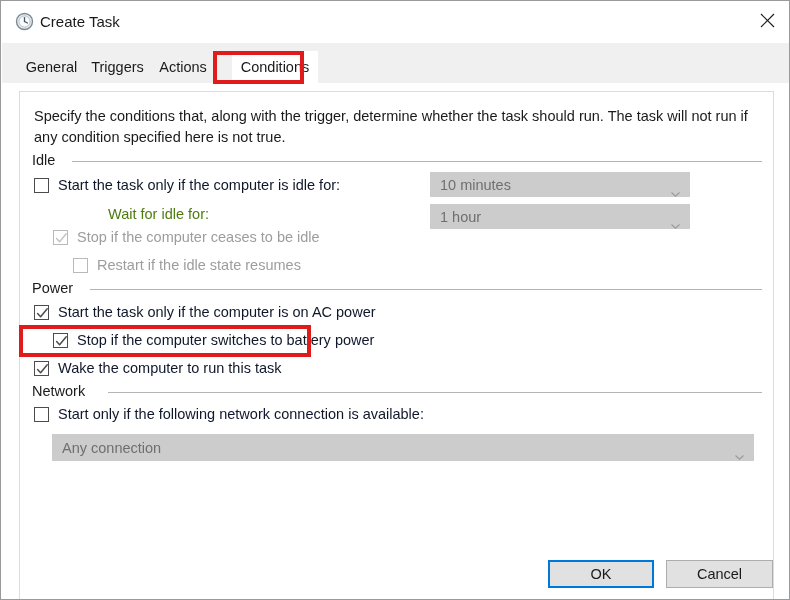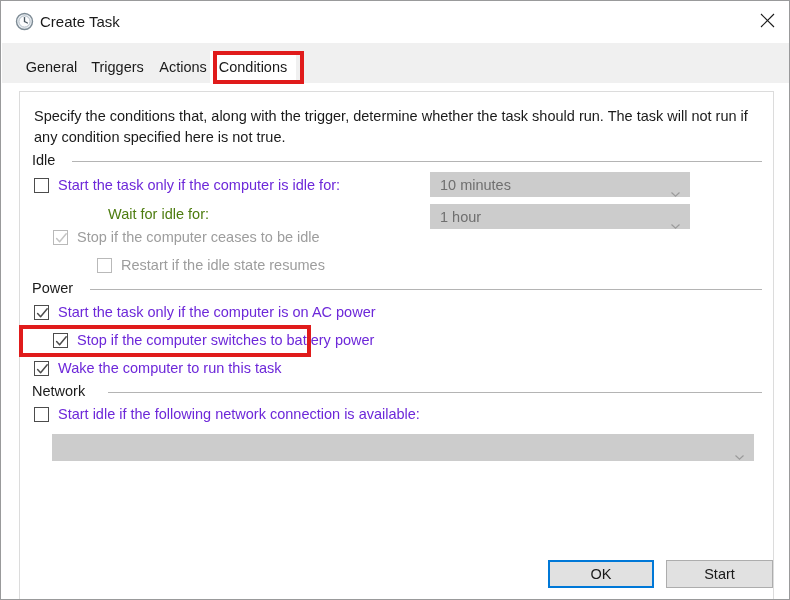--- a/index.html
+++ b/index.html
@@ -146,21 +146,21 @@
     border: 1px solid #4c4c4c;
     background: #ffffff;
     flex: 0 0 auto;
     position: relative;
     cursor: default;
   }
   .cb.dis { border-color: #b9b9b9; }
   .cb svg { position: absolute; left: 1px; top: 1px; display: block; }
   .lbl {
     font-size: 14.5px;
-    color: #6d28d9;
+    color: #0f172a;
     margin-left: 9px;
     white-space: nowrap;
     line-height: 20px;
   }
   .lbl.dis { color: #9d9d9d; }
   .plain-lbl {
     position: absolute;
     font-size: 14.5px;
     color: #4d7c0f;
     white-space: nowrap;
@@ -239,21 +239,21 @@
         <line x1="1" y1="1" x2="14" y2="14" stroke="#1a1a1a" stroke-width="1.1"></line>
         <line x1="14" y1="1" x2="1" y2="14" stroke="#1a1a1a" stroke-width="1.1"></line>
       </svg>
     </div>
   </div>
 
   <div id="tabstrip">
     <div class="tab" style="left:18px;width:63px;">General</div>
     <div class="tab" style="left:83px;width:65px;">Triggers</div>
     <div class="tab" style="left:150px;width:62px;">Actions</div>
-    <div class="tab sel" style="left:208px;width:86px;">Conditions</div>
+    <div class="tab sel" style="left:230px;width:86px;">Conditions</div>
   </div>
 
   <div class="annot-box" style="left:212px;top:50px;width:91px;height:33px;"></div>
 
   <div id="content">
 
     <div id="desc">Specify the conditions that, along with the trigger, determine whether the task should run.  The task will not run  if any condition specified here is not true.</div>
 
     <div class="group" style="top:58px;text-decoration:underline;">
       <span class="group-label">Idle</span>
@@ -287,21 +287,21 @@
 
     <div class="row" style="left:33px;top:134px;">
       <span class="cb dis">
         <svg width="13" height="13" viewBox="0 0 13 13">
             <path d="M1.6 6.6 L4.6 9.8 L11.2 1.8" fill="none" stroke="#c4c4c4" stroke-width="1.5" stroke-linecap="round" stroke-linejoin="round"></path>
           </svg>
       </span>
       <span class="lbl dis">Stop if the computer ceases to be idle</span>
     </div>
 
-    <div class="row" style="left:53px;top:162px;margin-left:24px;">
+    <div class="row" style="left:53px;top:162px;">
       <span class="cb dis"></span>
       <span class="lbl dis">Restart if the idle state resumes</span>
     </div>
 
     <div class="group" style="top:186px;">
       <span class="group-label">Power</span>
       <span class="group-line" style="left:58px;"></span>
     </div>
 
     <div class="row" style="left:14px;top:209px;">
@@ -331,33 +331,34 @@
       <span class="lbl">Wake the computer to run this task</span>
     </div>
 
     <div class="group" style="top:289px;">
       <span class="group-label">Network</span>
       <span class="group-line" style="left:76px;"></span>
     </div>
 
     <div class="row" style="left:14px;top:311px;">
       <span class="cb"></span>
-      <span class="lbl">Start idle if the following network connection is available:</span>
+      <span class="lbl">Start only if the following network connection is available:</span>
     </div>
 
     <div class="combo" style="left:32px;top:342px;width:702px;height:27px;">
+      <span class="ctext">Any connection</span>
       <span class="carrow">
         <svg width="9" height="5" viewBox="0 0 9 5">
             <path d="M0.5 0.5 L4.5 4.2 L8.5 0.5" fill="none" stroke="#9a9a9a" stroke-width="1.1"></path>
           </svg>
       </span>
     </div>
 
   </div>
 
   <div class="annot-box" style="left:18px;top:324px;width:292px;height:32px;"></div>
 
   <div class="btn focus" style="left:547px;top:559px;width:106px;height:28px;">OK</div>
-  <div class="btn" style="left:665px;top:559px;width:107px;height:28px;">Start</div>
+  <div class="btn" style="left:665px;top:559px;width:107px;height:28px;">Cancel</div>
 
   <div id="watermark">wsxdn.com</div>
 
 </div>
 
 </body></html>

